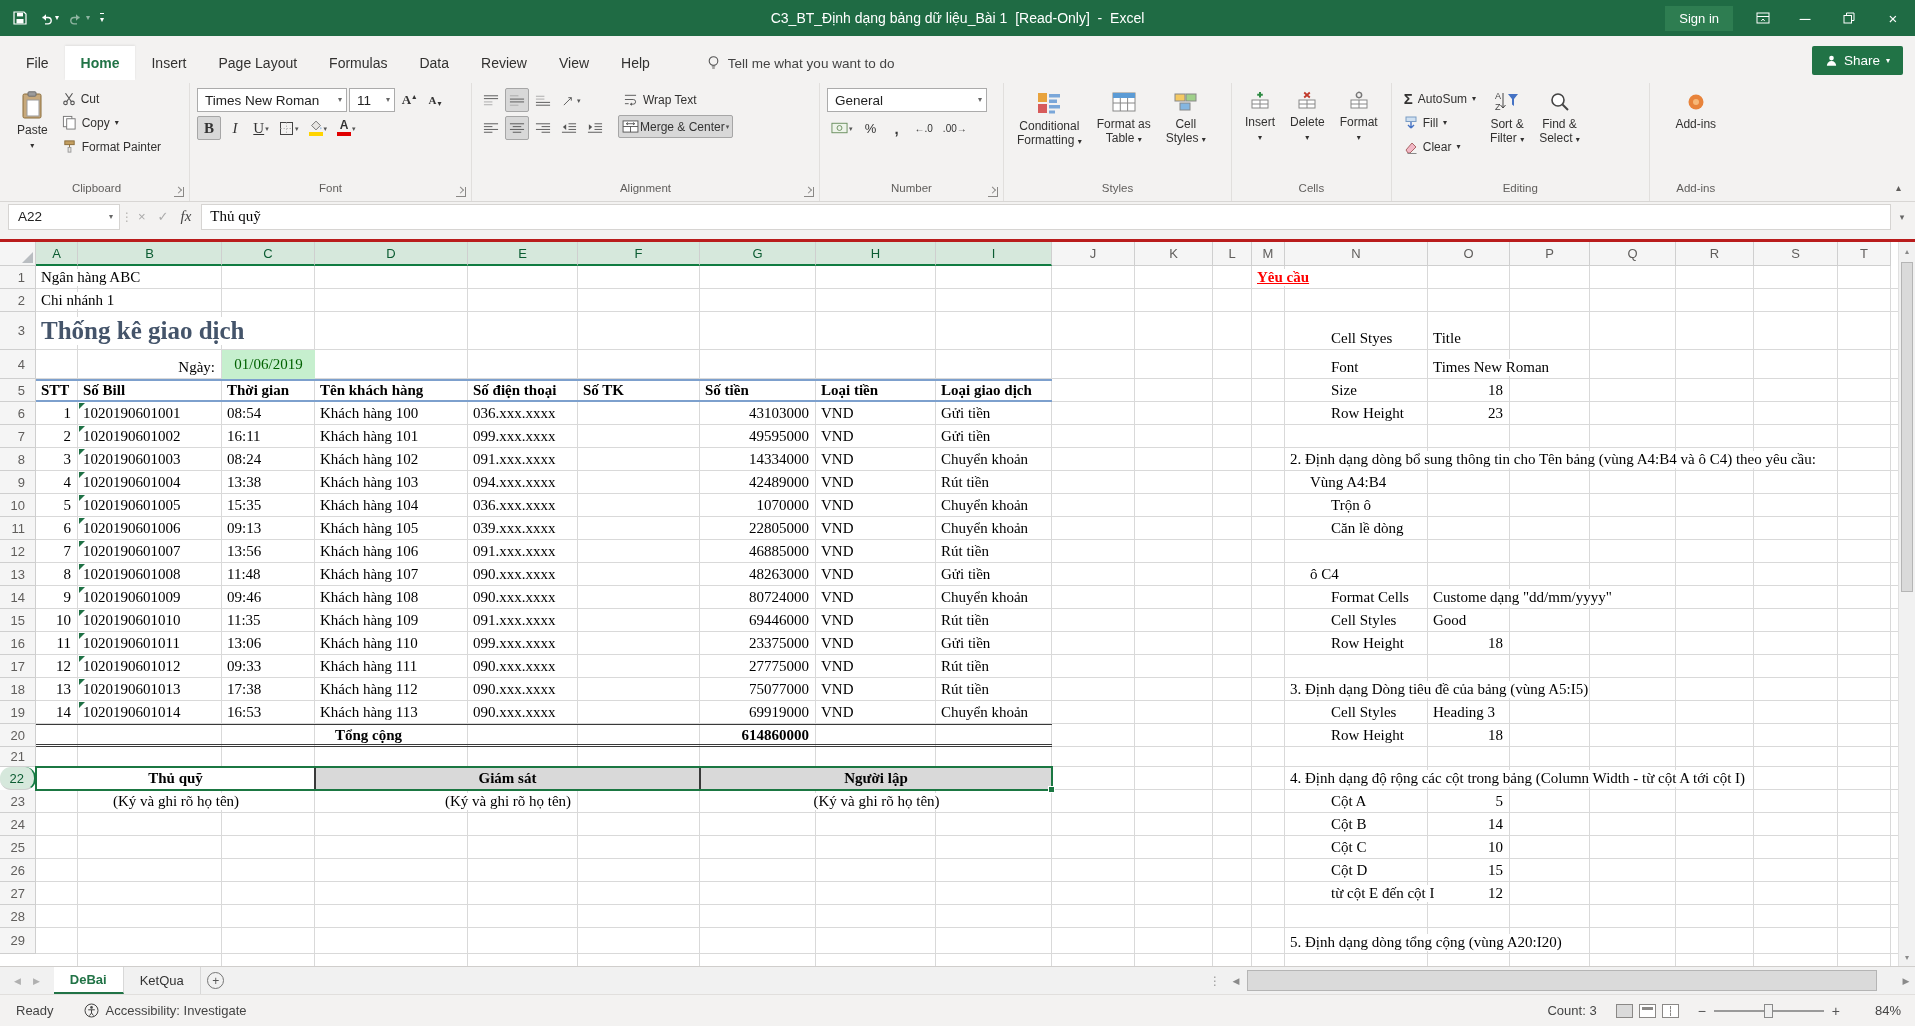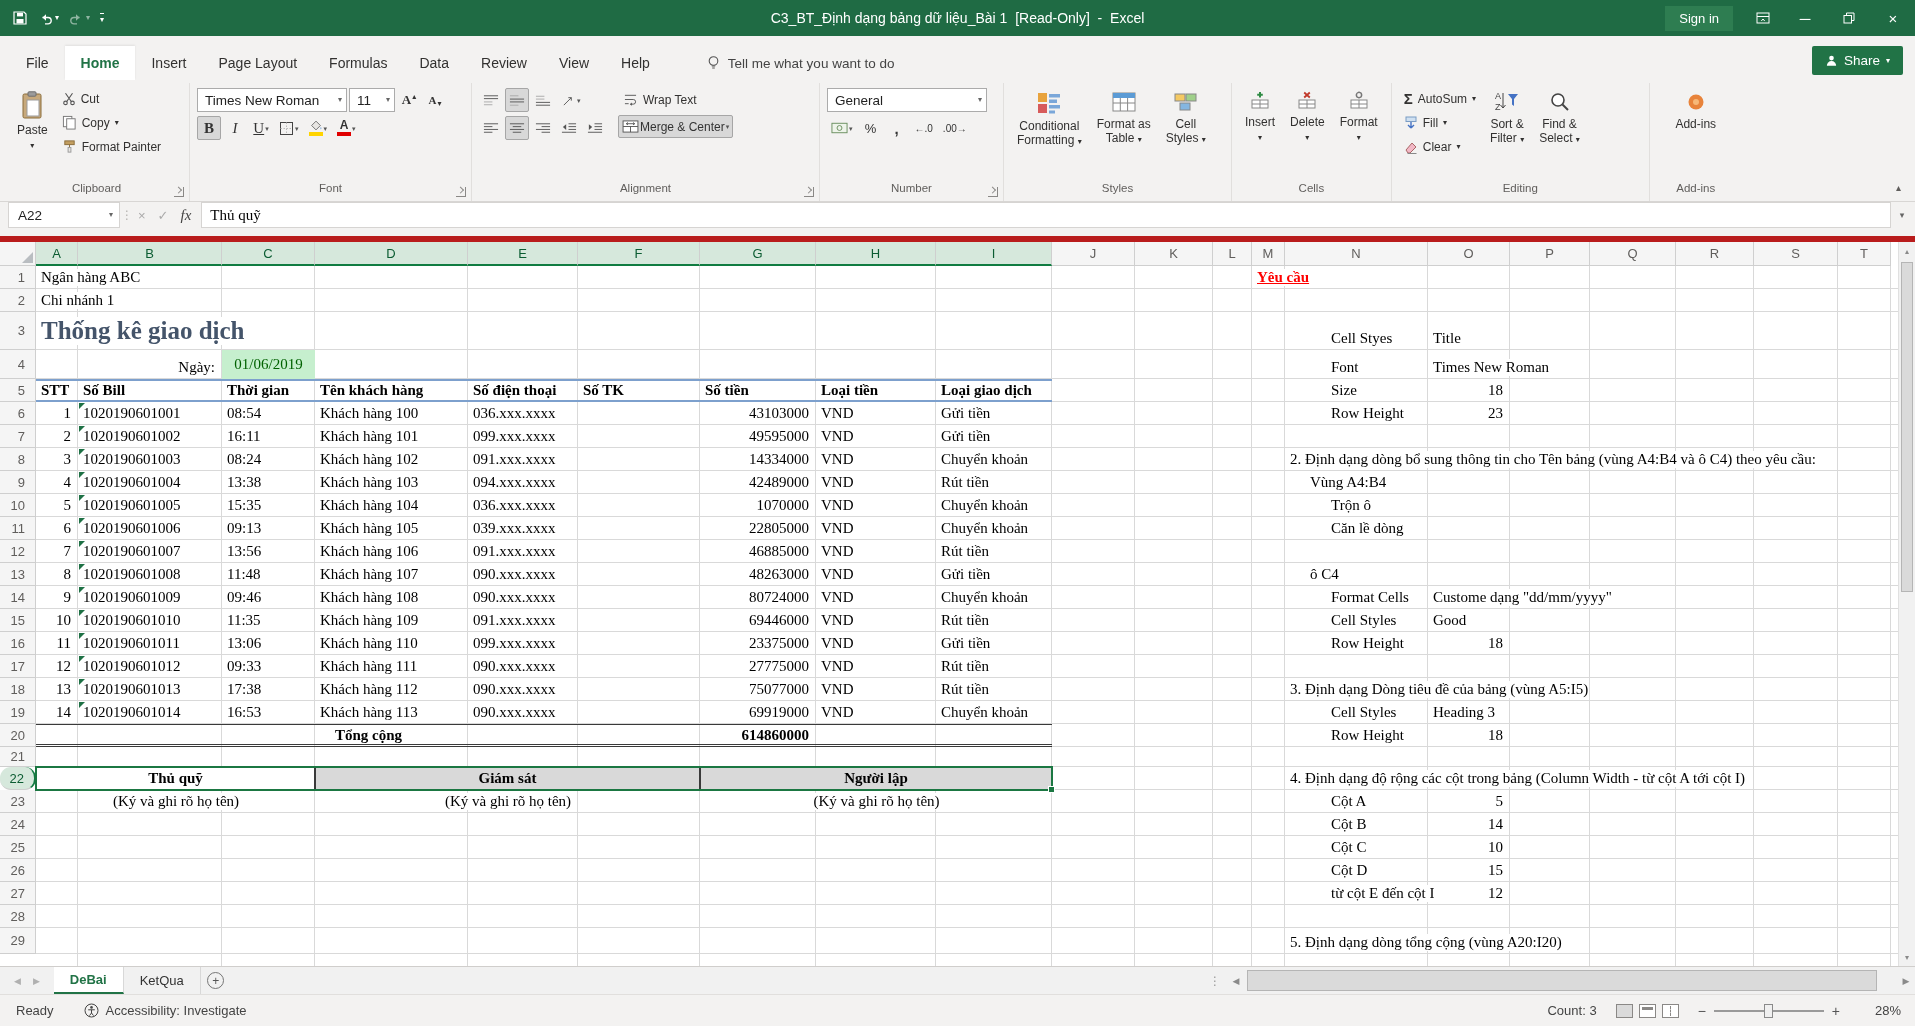--- a/index.html
+++ b/index.html
@@ -45,21 +45,21 @@
 .tbtn.active{background:#d8d8d8;border-color:#a6a6a6}
 .tbtn .chev{font-size:7px;color:#555}
 .glyphB{font-weight:bold;font-family:"Liberation Serif",serif;font-size:15px}
 .glyphI{font-style:italic;font-family:"Liberation Serif",serif;font-size:15px}
 .glyphU{text-decoration:underline;font-family:"Liberation Serif",serif;font-size:15px}
 .colorbar{display:flex;flex-direction:column;align-items:center;line-height:1}
 .colorbar .bar{width:14px;height:4px;margin-top:1px}
 .ribcollapse{position:absolute;right:14px;bottom:8px;font-size:10px;color:#605e5c}
 
 
-.fbar{height:40px;background:#f3f2f1;border-bottom:6px solid #b91c1c;display:flex;align-items:center;padding:0 2px 8px 8px;flex:0 0 auto;gap:0}
+.fbar{height:40px;background:#f3f2f1;border-bottom:3px solid #b91c1c;display:flex;align-items:center;padding:0 2px 8px 8px;flex:0 0 auto;gap:0}
 .namebox{width:112px;height:26px;background:#fff;border:1px solid #d6d4d2;display:flex;align-items:center;font-size:13.5px;color:#222;padding-left:9px}
 .namebox .chev{margin-left:auto;padding-right:6px;color:#666}
 .fsplit{width:14px;text-align:center;color:#b5b3b1;font-size:12px}
 .fbtns{display:flex;align-items:center;gap:12px;padding:0 10px 0 4px;border-right:1px solid #d6d4d2;height:26px}
 .fx{font-family:"Liberation Serif",serif;font-style:italic;font-size:15px;color:#444}
 .dimgray{color:#aaa;font-size:13px}
 .fcontent{flex:1;height:26px;background:#fff;border:1px solid #d6d4d2;border-left:none;display:flex;align-items:center;padding-left:8px;font-family:"Liberation Serif","DejaVu Serif",serif;font-size:15px;color:#000}
 .fchev{width:22px;text-align:center;color:#666;font-size:9px}
 
 
@@ -1245,17 +1245,17 @@
         <span class="vicon pb"></span>
       </span>
       <span class="zoom">
         <span class="zsym">−</span>
         <span class="zoomtrack">
             <span class="tick"></span>
             <span class="zoomknob"></span>
           </span>
         <span class="zsym">+</span>
       </span>
-      <span class="zpct">28%</span>
+      <span class="zpct">84%</span>
     </div>
   </div>
 
 </div>
 
 </body></html>

